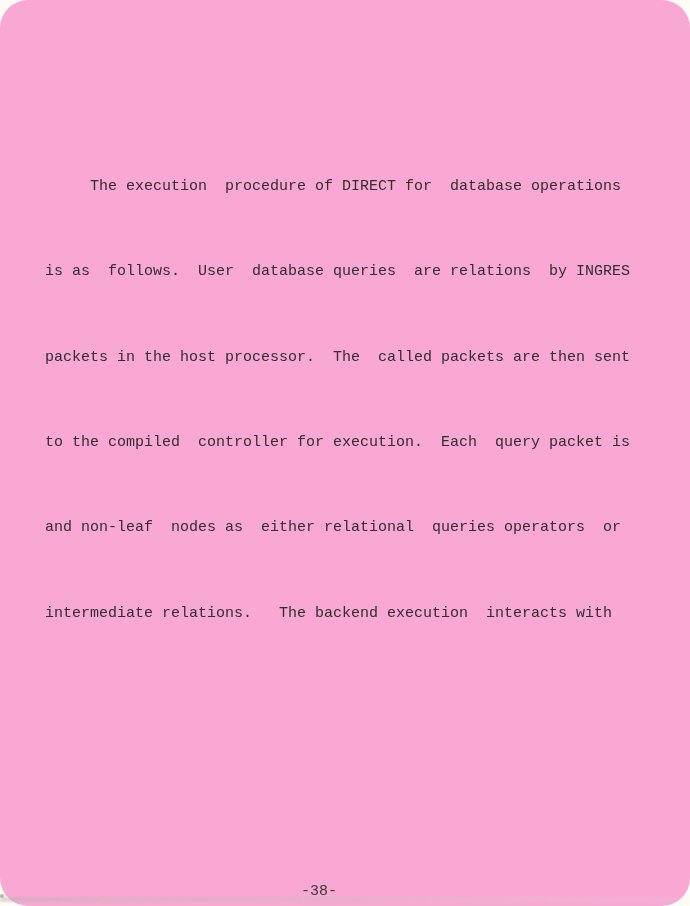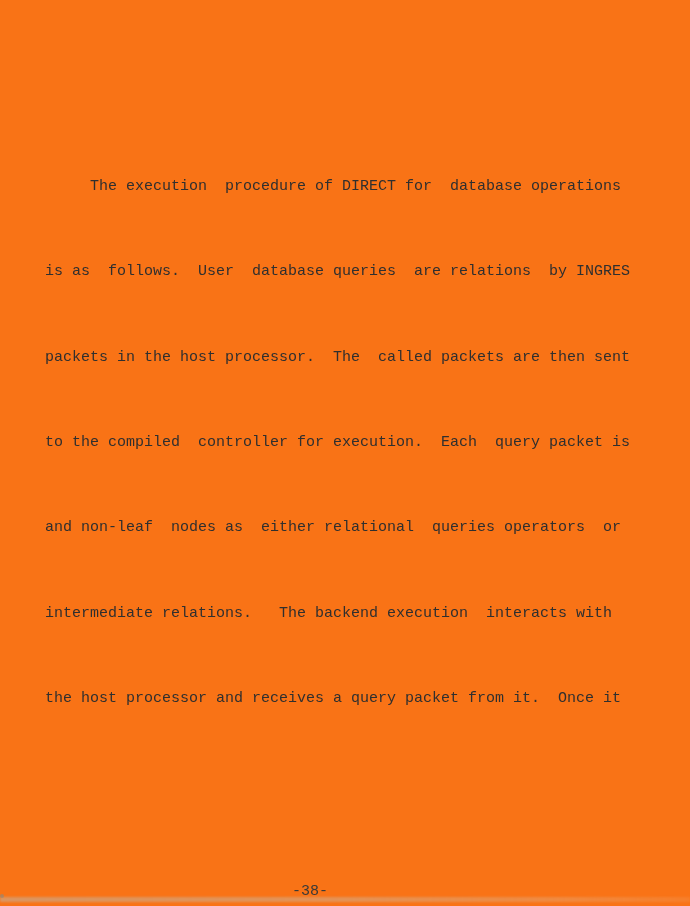--- a/index.html
+++ b/index.html
@@ -10,38 +10,39 @@
     width: 690px;
     height: 906px;
     overflow: hidden;
     position: relative;
     background: #fdfdf6;
     font-family: "Liberation Mono", "DejaVu Sans Mono", monospace;
   }
   .paper {
     position: absolute;
     inset: 0;
-    background: #f97316;
+    background: #f9a8d4;
+    border-radius: 28px;
   }
   .text-block {
     position: absolute;
     left: 45px;
     top: 116px;
     font-size: 15px;
     line-height: 28.45px;
     color: #2f2f2f;
     white-space: pre;
     letter-spacing: 0;
   }
   .line {
     height: 28.45px;
   }
   .page-num {
     position: absolute;
-    left: 292px;
+    left: 301px;
     top: 884px;
     font-size: 15px;
     line-height: 1.1;
     color: #3a3a38;
     white-space: pre;
   }
   .scan-band {
     position: absolute;
     left: 0;
     top: 897px;
@@ -70,21 +71,20 @@
 <body>
 
 <div class="paper">
   <div class="text-block">
     <div class="line">     The execution  procedure of DIRECT for  database operations</div>
     <div class="line">is as  follows.  User  database queries  are relations  by INGRES</div>
     <div class="line">packets in the host processor.  The  called packets are then sent</div>
     <div class="line">to the compiled  controller for execution.  Each  query packet is</div>
     <div class="line">and non-leaf  nodes as  either relational  queries operators  or</div>
     <div class="line">intermediate relations.   The backend execution  interacts with</div>
-    <div class="line">the host processor and receives a query packet from it.  Once it</div>
     
     
     
     
     
     
     
     
     
     

